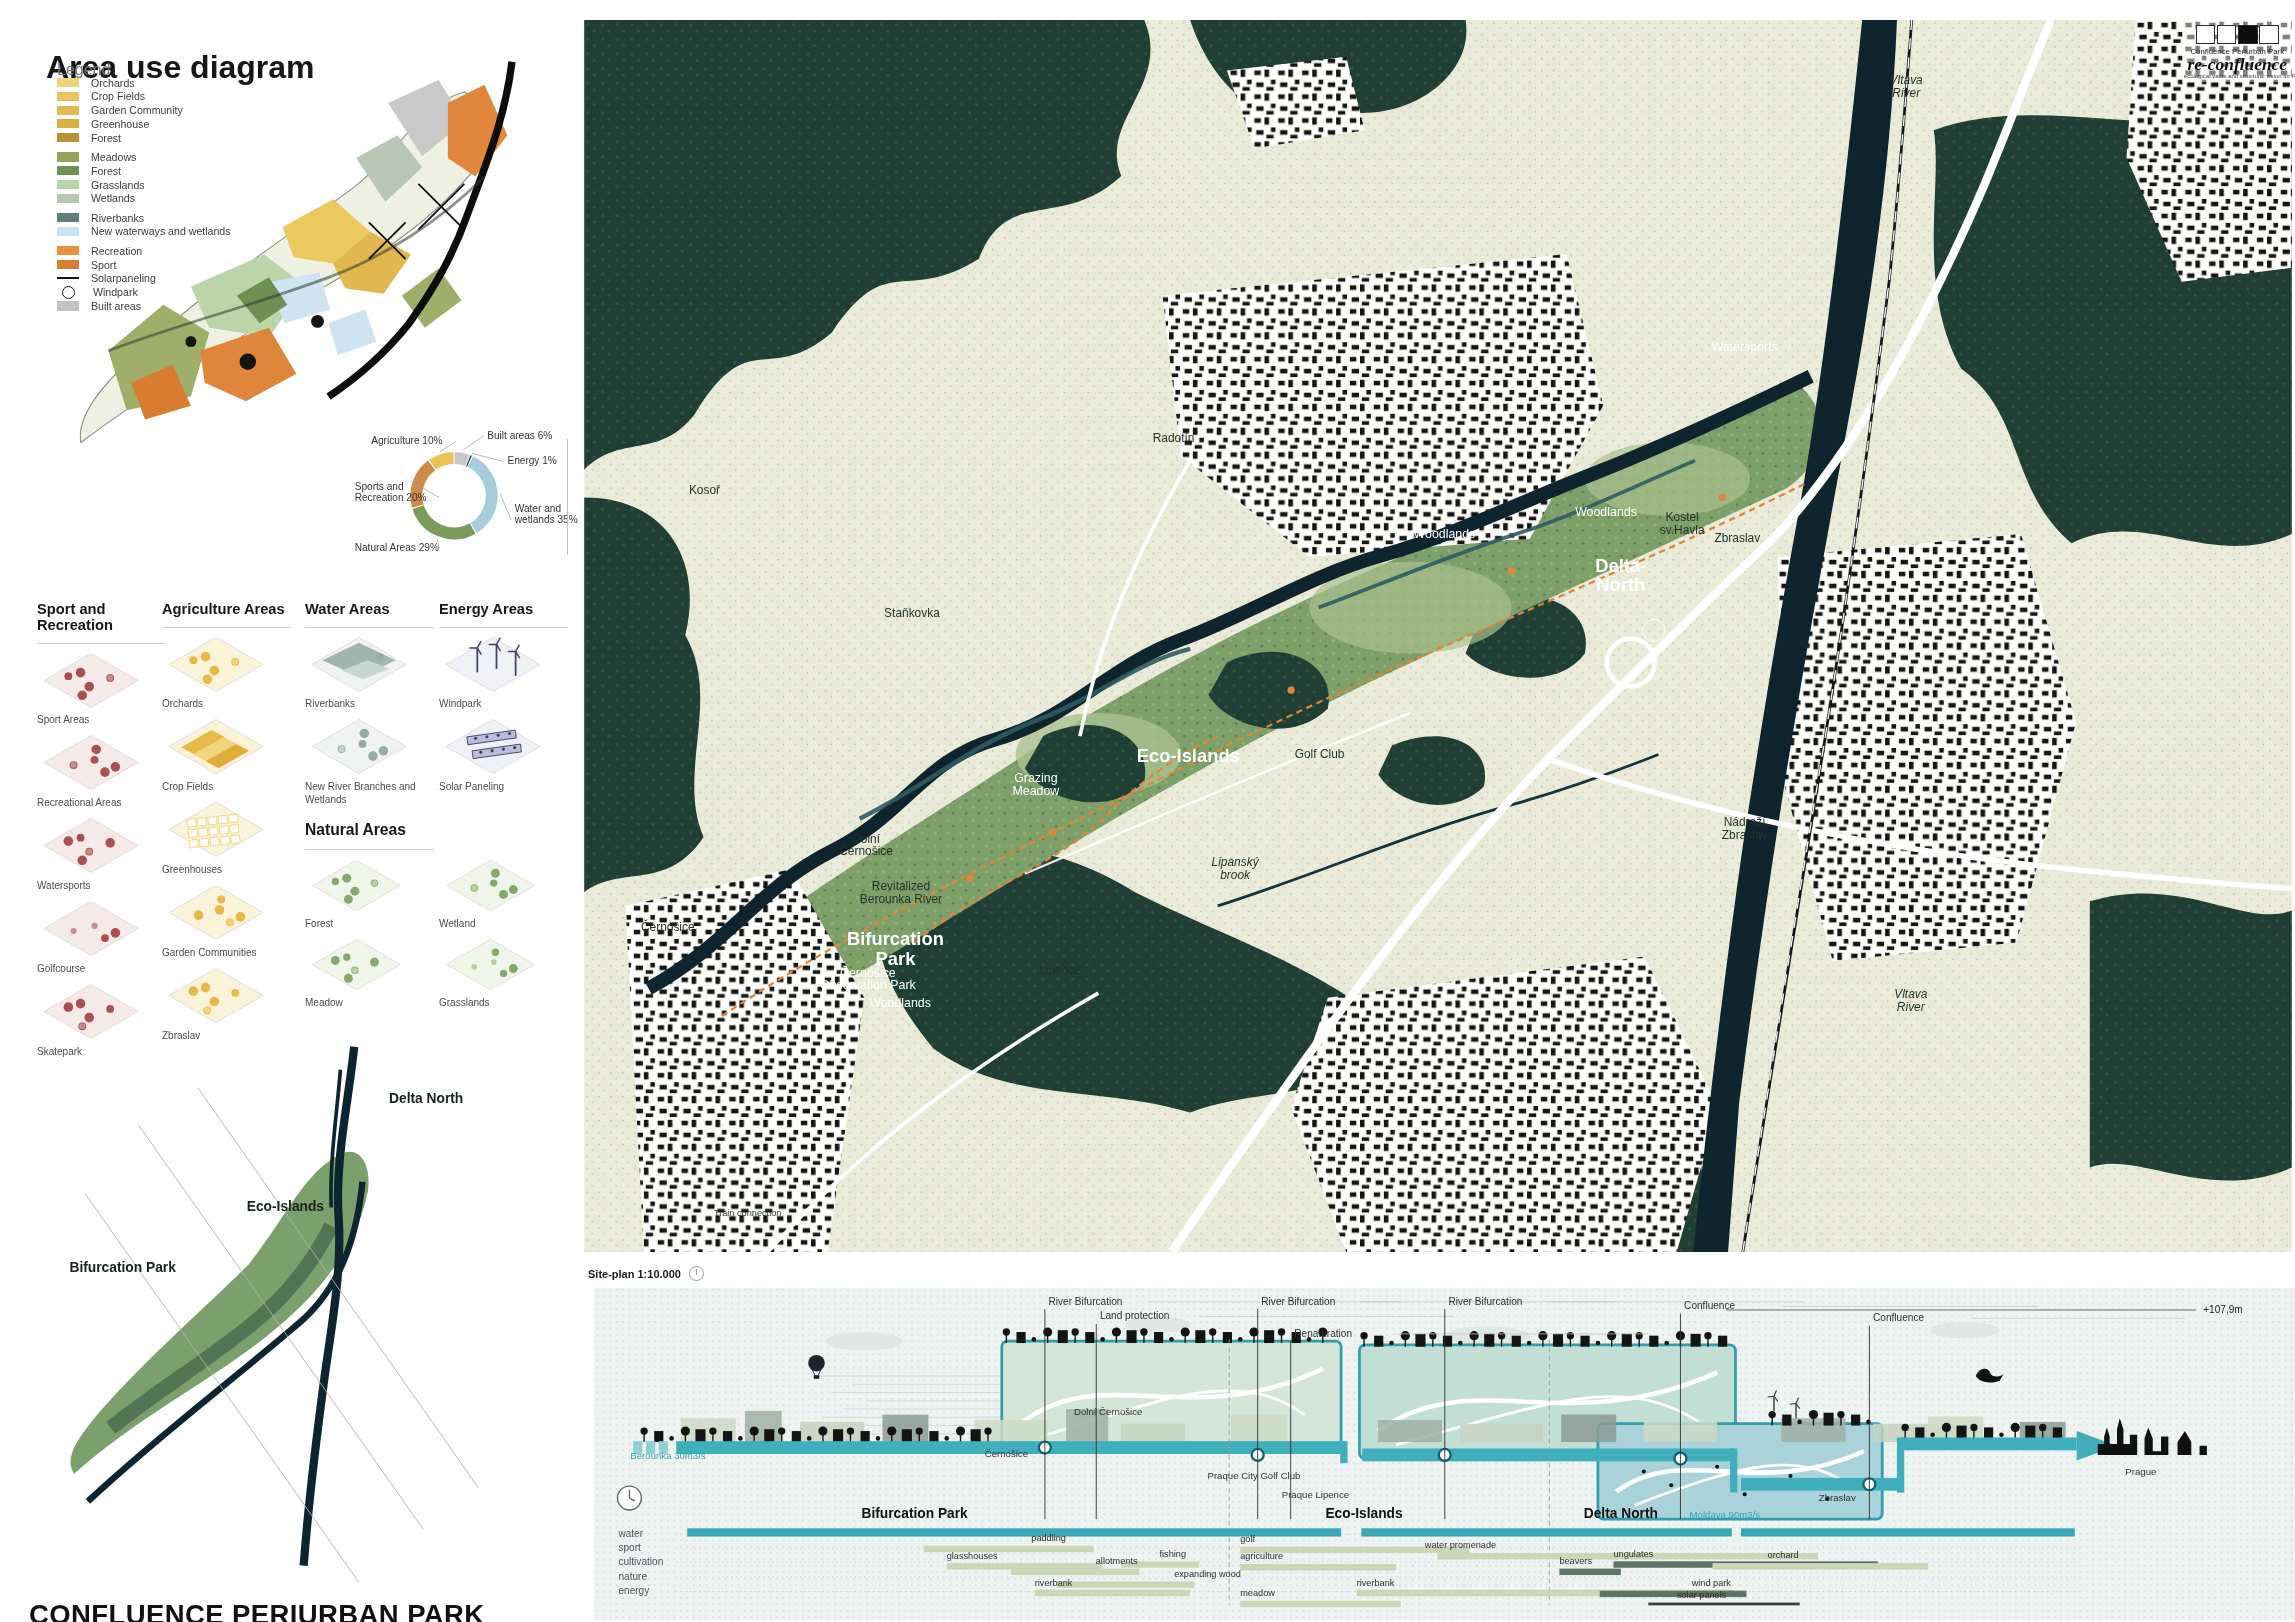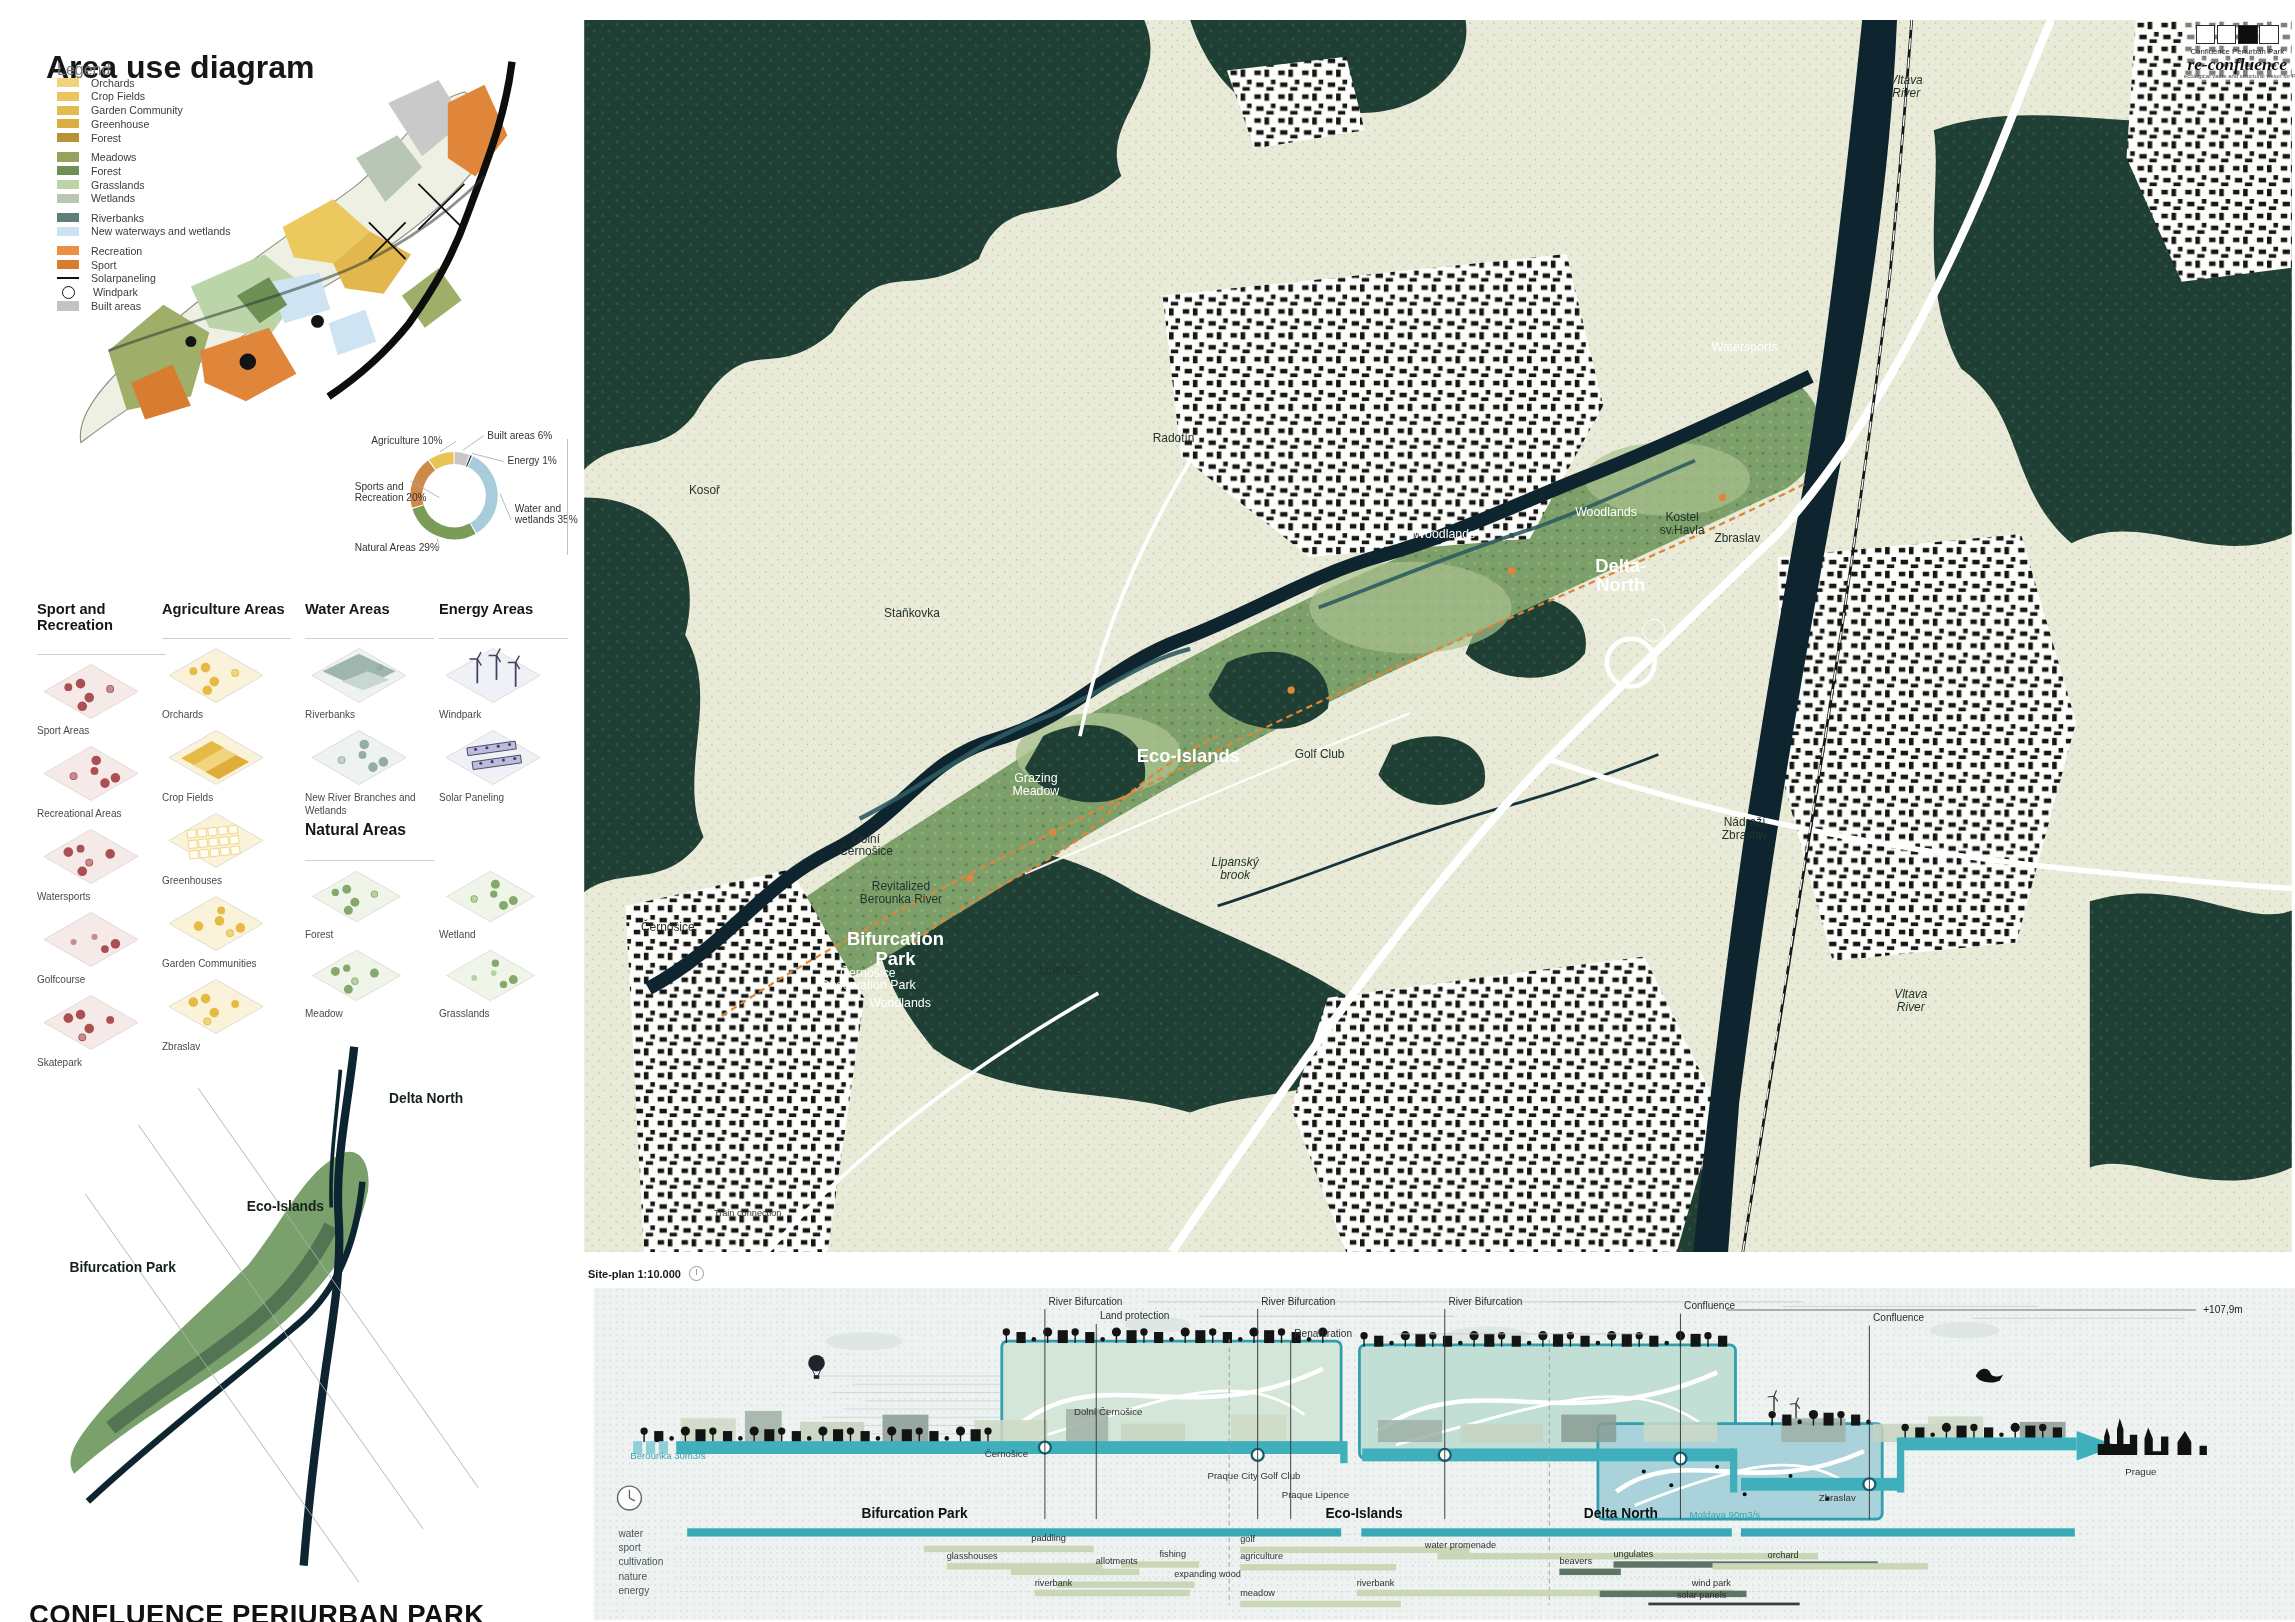--- a/index.html
+++ b/index.html
@@ -19,21 +19,21 @@
              border:1.7px solid #111;border-radius:50%;background:none !important;}
   .lg-txt{font-size:10.6px;color:#3c3c3c;white-space:nowrap;}
 
   #area-svg{left:53px;top:48px;}
   #donut-svg{left:351px;top:422px;}
   .donut-txt{font-size:11px;fill:#333;}
   #v-divider{left:567px;top:439px;width:0.9px;height:116px;background:#c0c0c0;}
 
   .col{position:absolute;width:140px;top:601px;}
   .col-h{font-size:14.7px;font-weight:bold;color:#161616;border-bottom:0.9px solid #cfcfcf;
-         padding-bottom:21px;margin-bottom:5.5px;width:129px;}
+         padding-bottom:10px;margin-bottom:5.5px;width:129px;}
   .cell{margin-bottom:5.5px;}
   .cell-label{font-size:10px;color:#4a4a4a;margin-top:0.9px;width:124px;line-height:1.25;}
   #natural-wrap{left:305px;top:821px;width:275px;position:absolute;}
   #natural-grid{display:flex;flex-wrap:wrap;width:275px;margin-top:7.3px;}
   #natural-grid .ncell{width:134px;margin-bottom:5.5px;}
 
   #overview-svg{left:27.5px;top:1033px;}
   .ov-label{font-size:15px;font-weight:bold;fill:#16211c;}
   #poster-title{left:29px;top:1581px;font-size:27.5px;font-weight:800;letter-spacing:0.4px;color:#111;}
 

